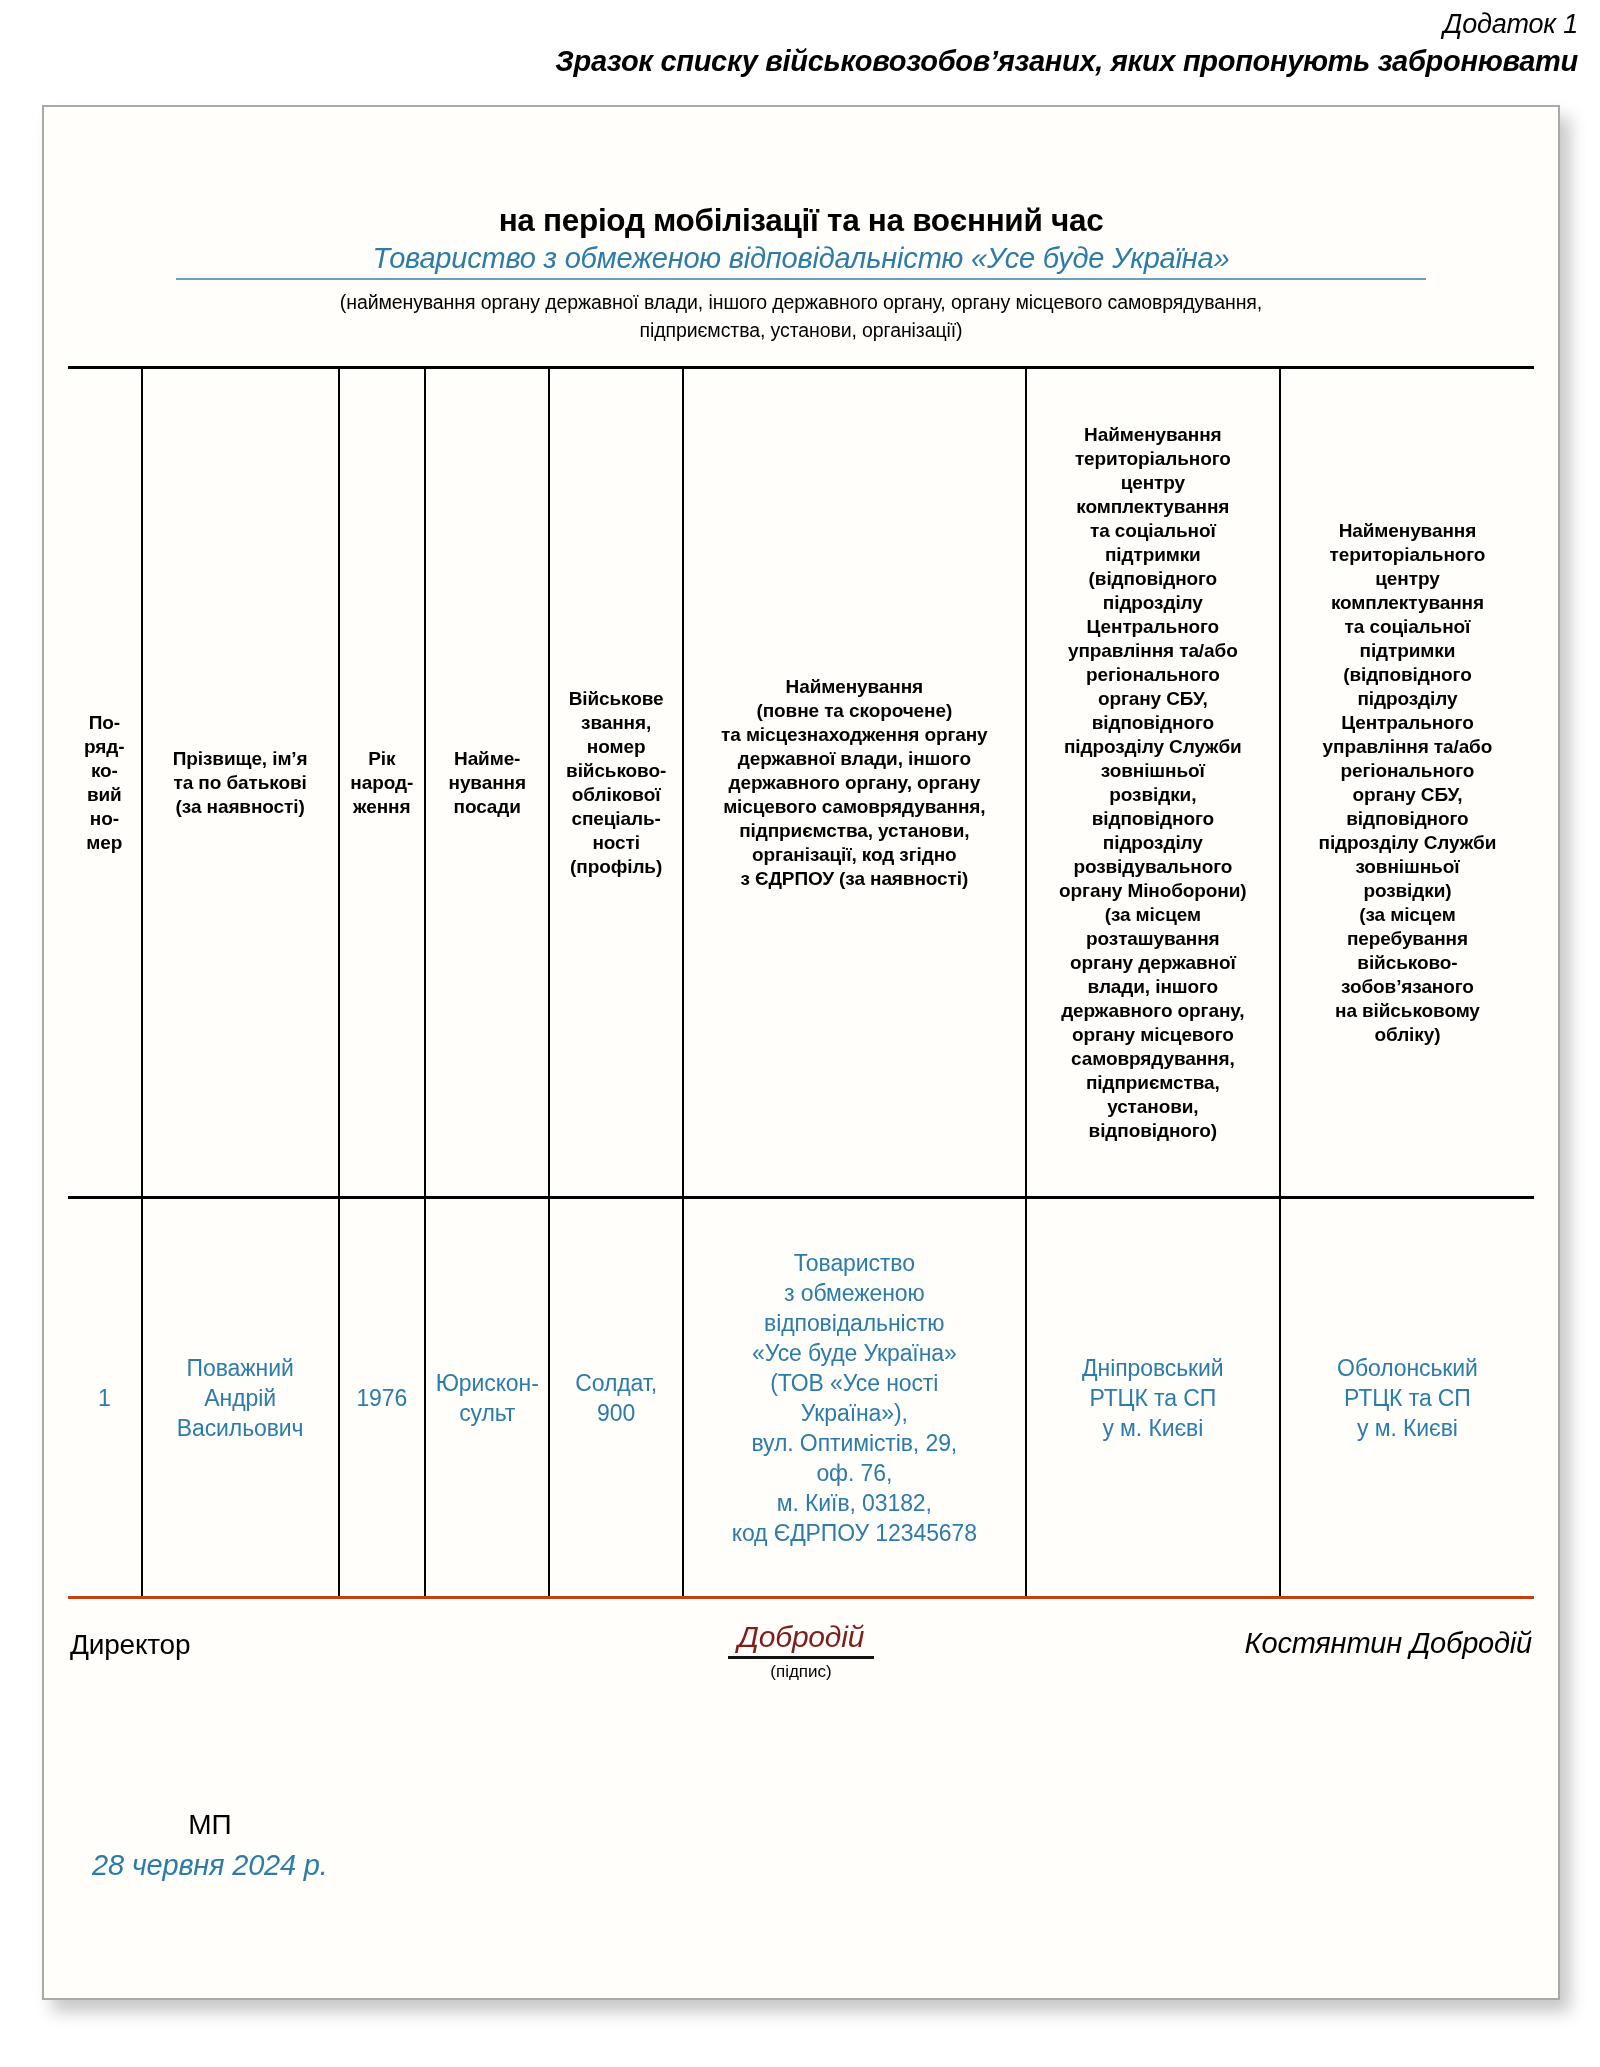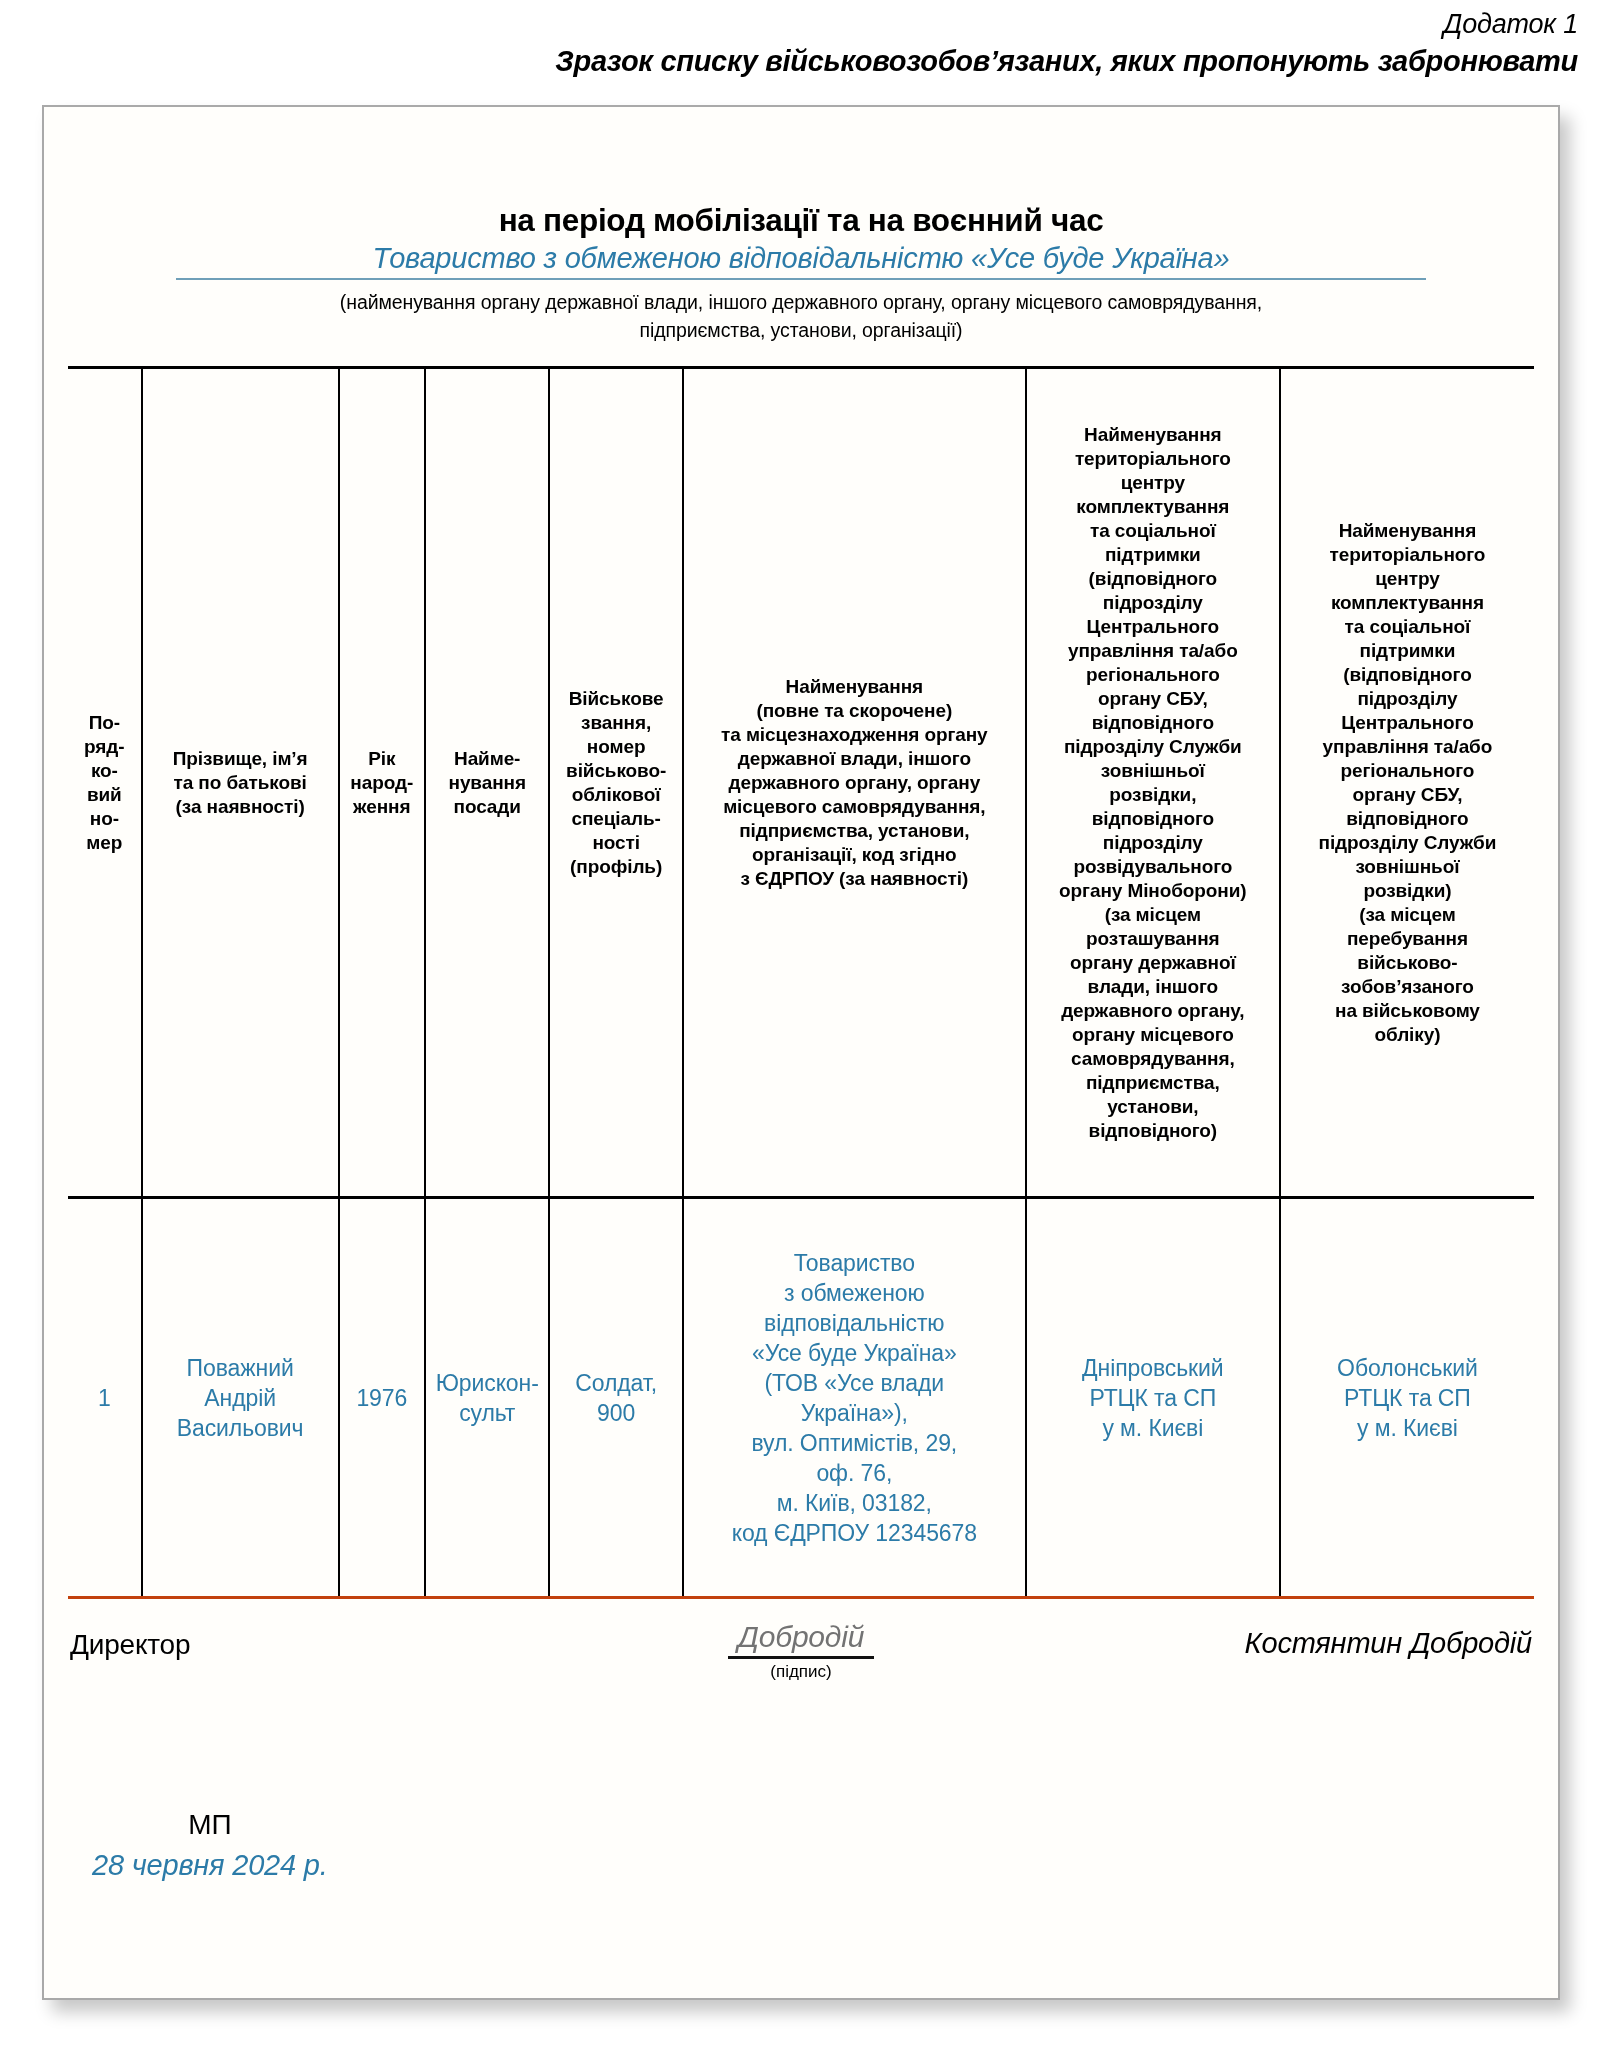--- a/index.html
+++ b/index.html
@@ -170,21 +170,21 @@
   .sig-middle {
     position: absolute;
     left: 0;
     right: 0;
     top: 0;
     text-align: center;
     width: 100%;
   }
   .sig-signature {
     display: inline-block;
-    color: #737373;
+    color: #7f1d1d;
     font-style: italic;
     font-size: 30px;
     line-height: 36px;
     border-bottom: 3px solid #111;
     padding: 0 10px 1px 10px;
     letter-spacing: -0.2px;
   }
   .sig-caption {
     display: block;
     font-size: 17px;
@@ -380,21 +380,21 @@
               </td>
             <td class="cell-lines">
                 <span>Солдат,</span>
                 <span>900</span>
               </td>
             <td class="cell-lines">
                 <span>Товариство</span>
                 <span>з обмеженою</span>
                 <span>відповідальністю</span>
                 <span>«Усе буде Україна»</span>
-                <span>(ТОВ «Усе влади</span>
+                <span>(ТОВ «Усе ності</span>
                 <span>Україна»),</span>
                 <span>вул. Оптимістів, 29,</span>
                 <span>оф. 76,</span>
                 <span>м. Київ, 03182,</span>
                 <span>код ЄДРПОУ 12345678</span>
               </td>
             <td class="cell-lines">
                 <span>Дніпровський</span>
                 <span>РТЦК та СП</span>
                 <span>у м. Києві</span>

